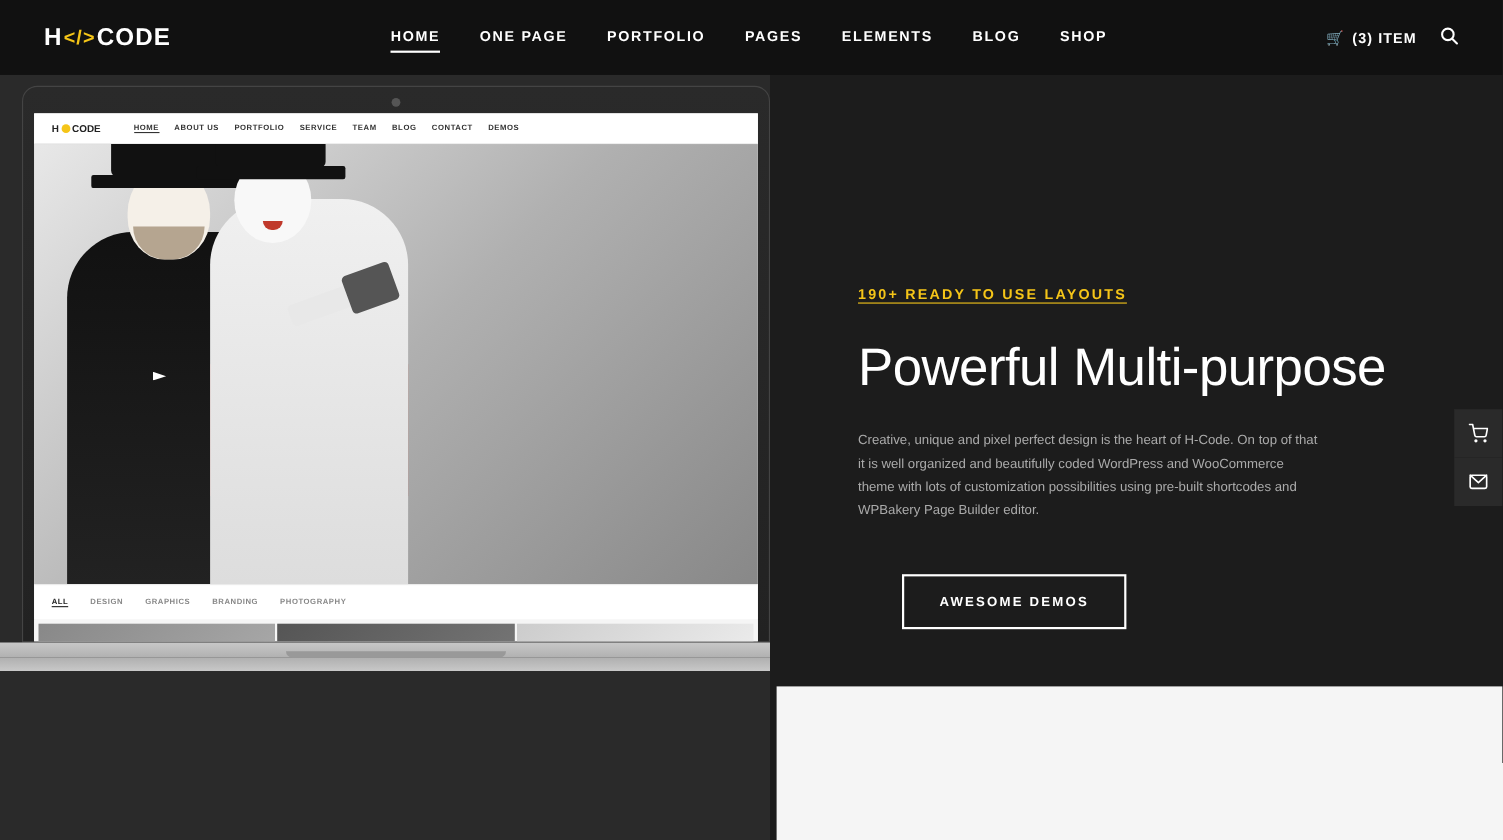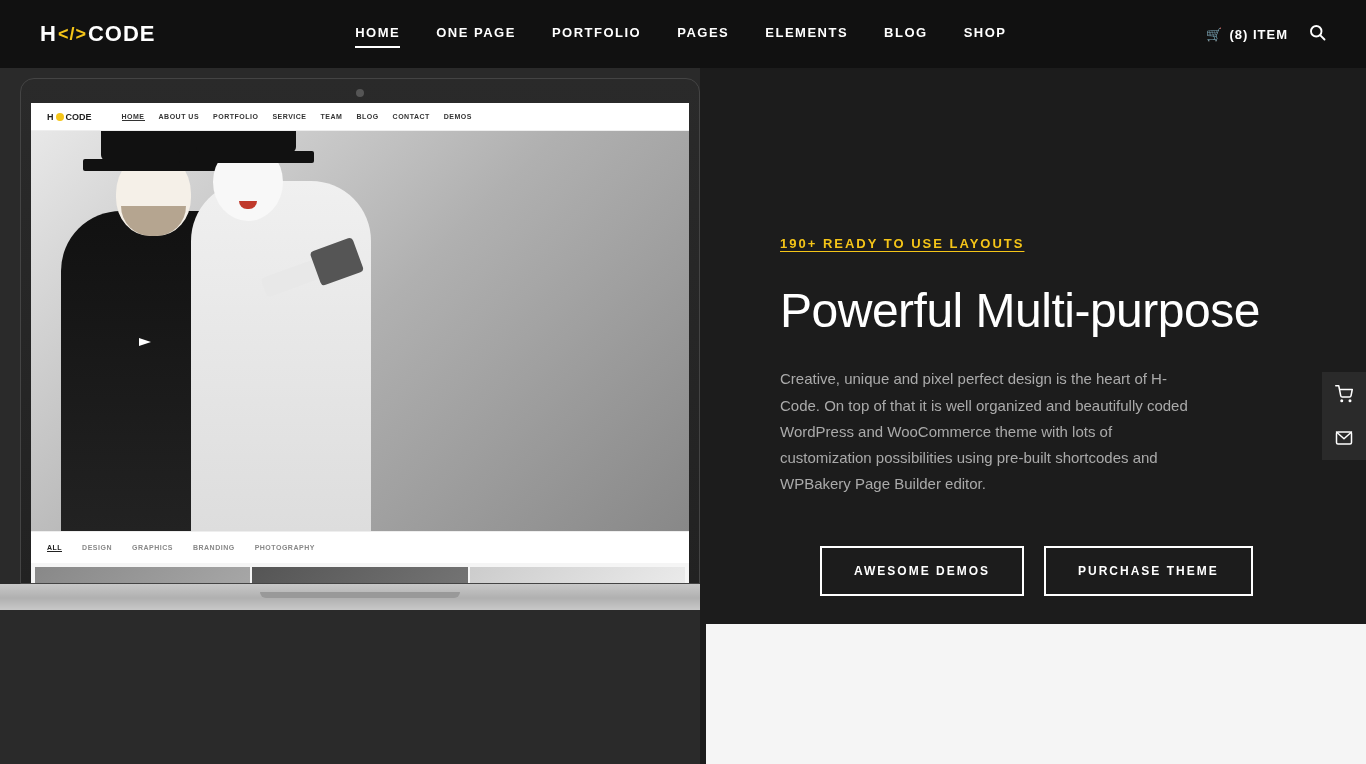--- a/index.html
+++ b/index.html
@@ -299,21 +299,21 @@
     .headline {
       color: #fff;
       font-size: 48px;
       font-weight: 300;
       line-height: 1.15;
       margin-bottom: 28px;
       letter-spacing: -0.5px;
     }
     .description {
       color: #aaa;
-      font-size: 15px;
+      font-size: 12px;
       line-height: 1.75;
       margin-bottom: 48px;
       max-width: 420px;
     }
     .cta-buttons {
       display: flex;
       gap: 20px;
       padding-left: 40px;
     }
     .cta-btn {
@@ -377,21 +377,21 @@
     <span class="nav-item">PORTFOLIO</span>
     <span class="nav-item">PAGES</span>
     <span class="nav-item">ELEMENTS</span>
     <span class="nav-item">BLOG</span>
     <span class="nav-item">SHOP</span>
   </nav>
 
   <div class="nav-right">
     <div class="cart-btn">
       <span>🛒</span>
-      <span>(8) ITEM</span>
+      <span>(3) ITEM</span>
     </div>
     <span class="search-icon-btn">
       <svg width="18" height="18" viewBox="0 0 24 24" fill="none" stroke="white" stroke-width="2.5" stroke-linecap="round">
         <circle cx="11" cy="11" r="7"></circle>
         <line x1="16.5" y1="16.5" x2="22" y2="22"></line>
       </svg>
     </span>
   </div>
 </header>
 
@@ -485,21 +485,20 @@
   </div>
 
   <div class="right-panel">
     <div class="tagline">190+ READY TO USE LAYOUTS</div>
     <h1 class="headline">
       <span>Powerful Multi-purpose</span><br>
     </h1>
     <p class="description">Creative, unique and pixel perfect design is the heart of H-Code. On top of that it is well organized and beautifully coded WordPress and WooCommerce theme with lots of customization possibilities using pre-built shortcodes and WPBakery Page Builder editor.</p>
     <div class="cta-buttons">
       <button class="cta-btn">AWESOME DEMOS</button>
-      <button class="cta-btn">PURCHASE THEME</button>
     </div>
 
     <div class="side-icons">
       <div class="side-icon">
         <svg width="18" height="18" viewBox="0 0 24 24" fill="none" stroke="white" stroke-width="2" stroke-linecap="round" stroke-linejoin="round">
           <circle cx="9" cy="21" r="1"></circle>
             <circle cx="20" cy="21" r="1"></circle>
           <path d="M1 1h4l2.68 13.39a2 2 0 001.98 1.61h9.72a2 2 0 001.98-1.69L23 6H6"></path>
         </svg>
       </div>

